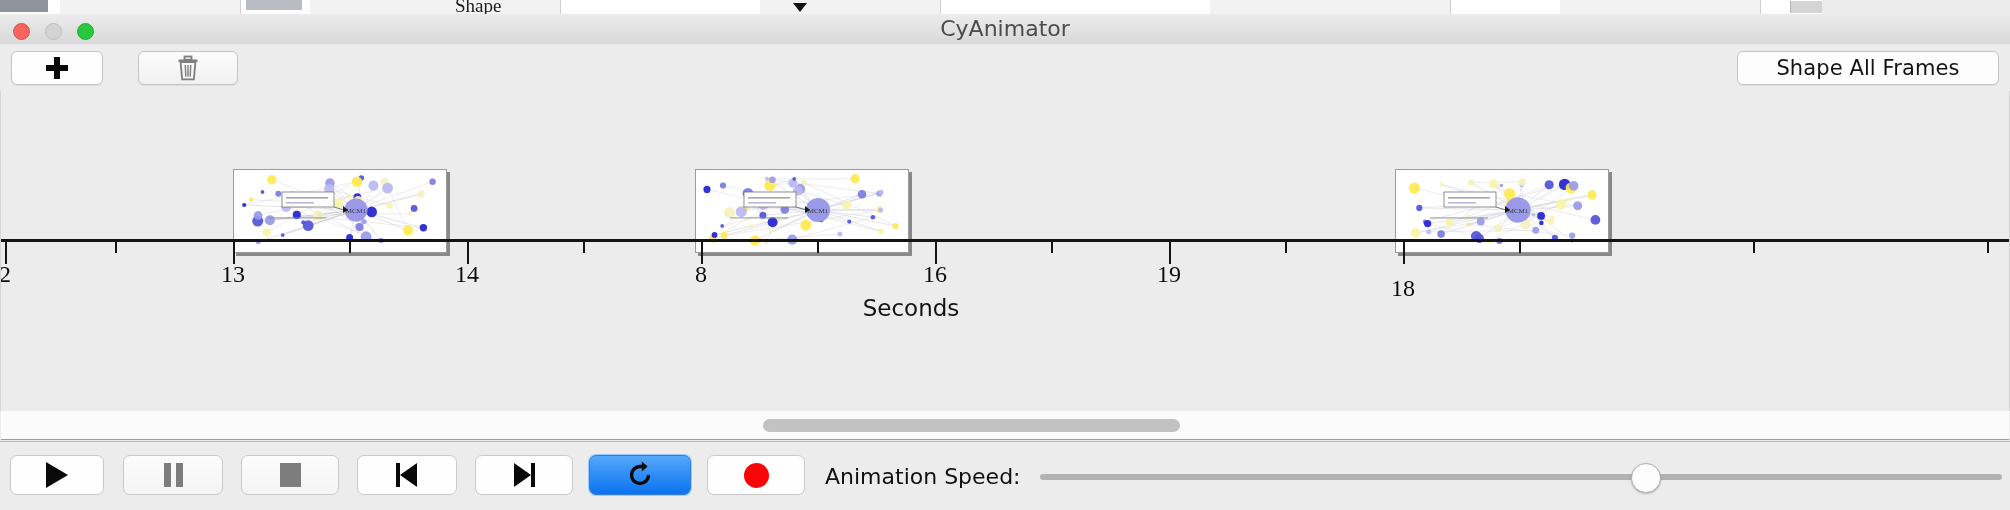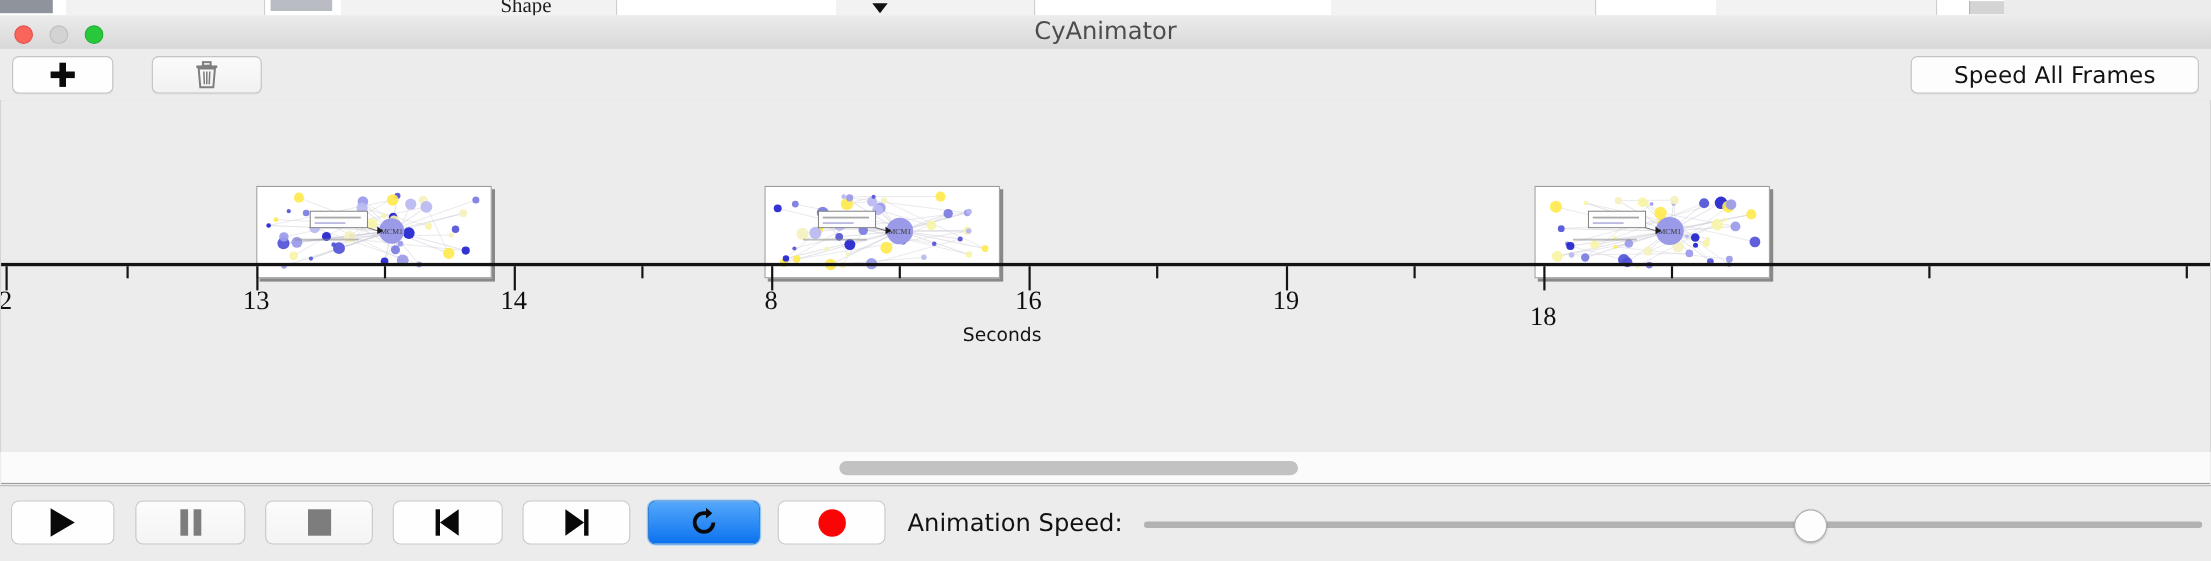--- a/index.html
+++ b/index.html
@@ -187,21 +187,21 @@
   .tick-label {
     position: absolute;
     font-size: 24px;
     color: #0e0e0e;
     font-family: "Liberation Serif", serif;
     transform: translateX(-50%);
     white-space: nowrap;
   }
   .axis-title {
     position: absolute;
-    font-size: 17px;
+    font-size: 23px;
     color: #131313;
     font-family: "DejaVu Sans", sans-serif;
     transform: translateX(-50%);
     white-space: nowrap;
   }
 
   
   .hscroll-track {
     position: absolute;
     left: 1px; top: 411px;
@@ -351,21 +351,21 @@
         <rect x="1.5" y="4.5" width="19" height="2.4" fill="#7e7e7e"></rect>
         <rect x="7.5" y="1.5" width="7" height="3.2" fill="none" stroke="#7e7e7e" stroke-width="1.8"></rect>
         <path d="M3.6 7.2 L5.1 24.3 L16.9 24.3 L18.4 7.2 Z" fill="none" stroke="#7e7e7e" stroke-width="1.8"></path>
         <line x1="8.3" y1="10" x2="8.8" y2="21.6" stroke="#7e7e7e" stroke-width="1.4"></line>
         <line x1="11" y1="10" x2="11" y2="21.6" stroke="#7e7e7e" stroke-width="1.4"></line>
         <line x1="13.7" y1="10" x2="13.2" y2="21.6" stroke="#7e7e7e" stroke-width="1.4"></line>
       </svg>
     </div>
 
     <div class="tb-btn" id="btn-clear">
-      <span class="clear-label">Speed All Frames</span>
+      <span class="clear-label">Shape All Frames</span>
     </div>
   </div>
 
   <div class="timeline">
     <div id="frames-layer">
         <div class="frame" style="left: 232px; top: 78px;">
           <svg width="212" height="82" viewBox="0 0 212 82">
             <rect width="212" height="82" fill="#ffffff"></rect>
             <line x1="122" y1="40" x2="123.4406505867097" y2="27.152946481086754" stroke="#c9c9d4" stroke-width="0.5"></line>
             <line x1="137.71523004757017" y1="41.86898805288085" x2="23.678764297477326" y2="51.115792294552456" stroke="#d4d4dd" stroke-width="0.45"></line>

